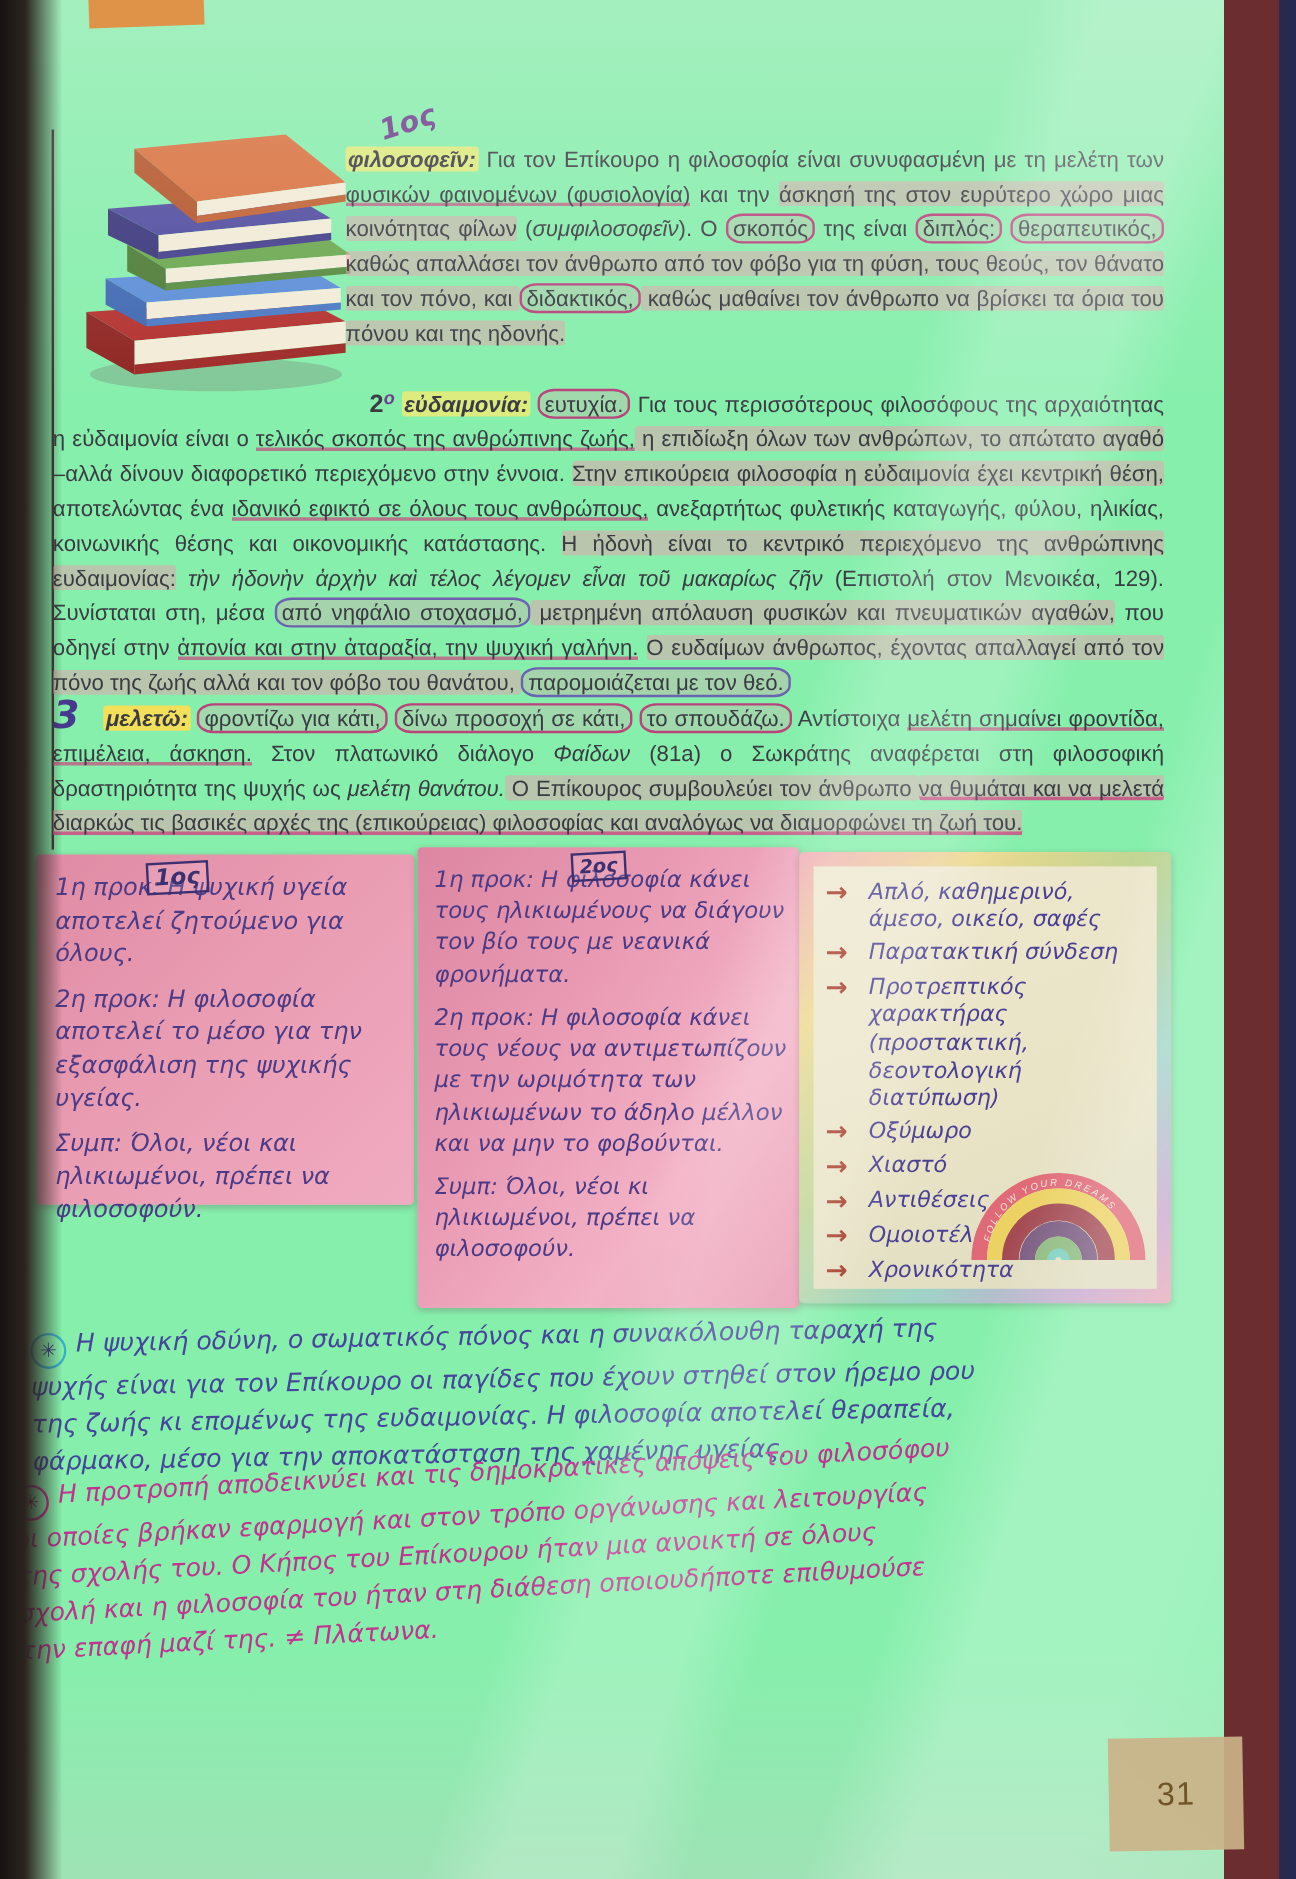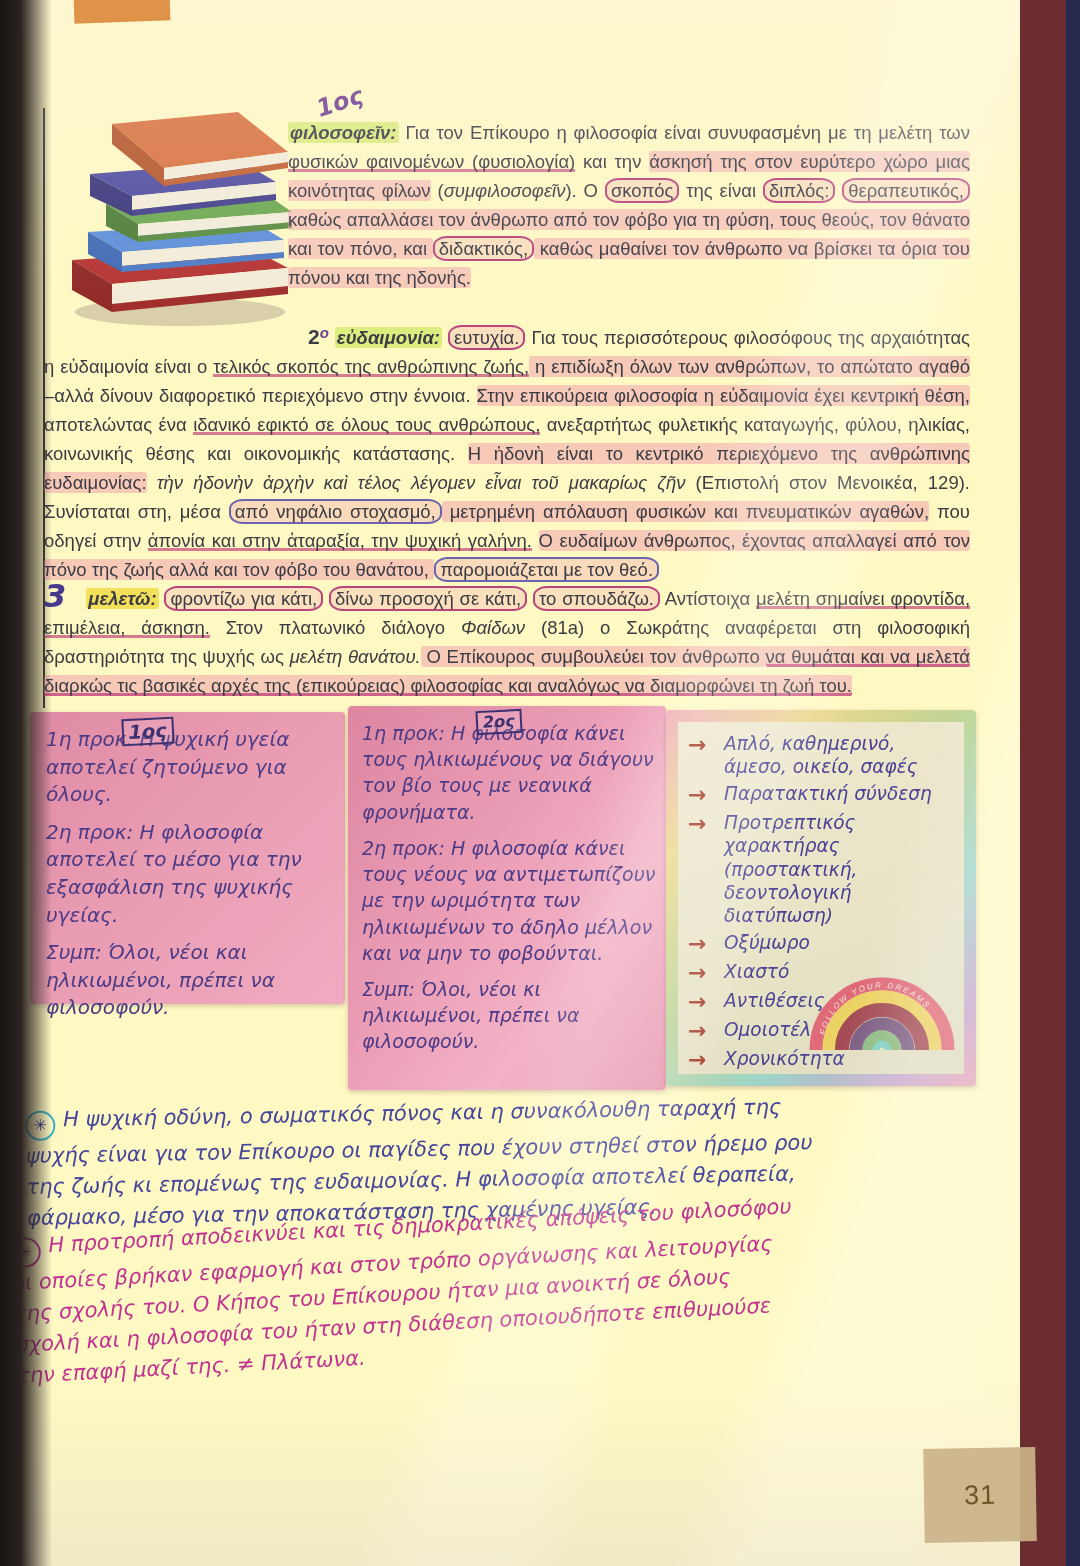--- a/index.html
+++ b/index.html
@@ -1,17 +1,17 @@
 <!DOCTYPE html>
 <html><head>
 <meta charset="utf-8">
 <style>
   html,body{margin:0;padding:0;background:#b8a9a9;}
   .photo{position:relative;width:1080px;height:1566px;overflow:hidden;
-         background:#fef9c3;font-family:"Liberation Sans",sans-serif;}
+         background:#86efac;font-family:"Liberation Sans",sans-serif;}
   
   .edge-left{position:absolute;left:0;top:0;width:52px;height:100%;
     background:linear-gradient(90deg,#171311 0%,#2b231f 40%,rgba(43,35,31,0) 100%);z-index:6;}
   .edge-right-navy{position:absolute;right:0;top:0;width:20px;height:100%;background:#262a4e;z-index:5;}
   .edge-right-maroon{position:absolute;left:1020px;top:0;width:46px;height:100%;background:#6b2d30;z-index:5;}
   .corner-tab{position:absolute;left:74px;top:-6px;width:96px;height:28px;background:#de9348;
     transform:rotate(-2deg);z-index:7;}
   
   .light-overlay{position:absolute;inset:0;z-index:4;pointer-events:none;
     background:

